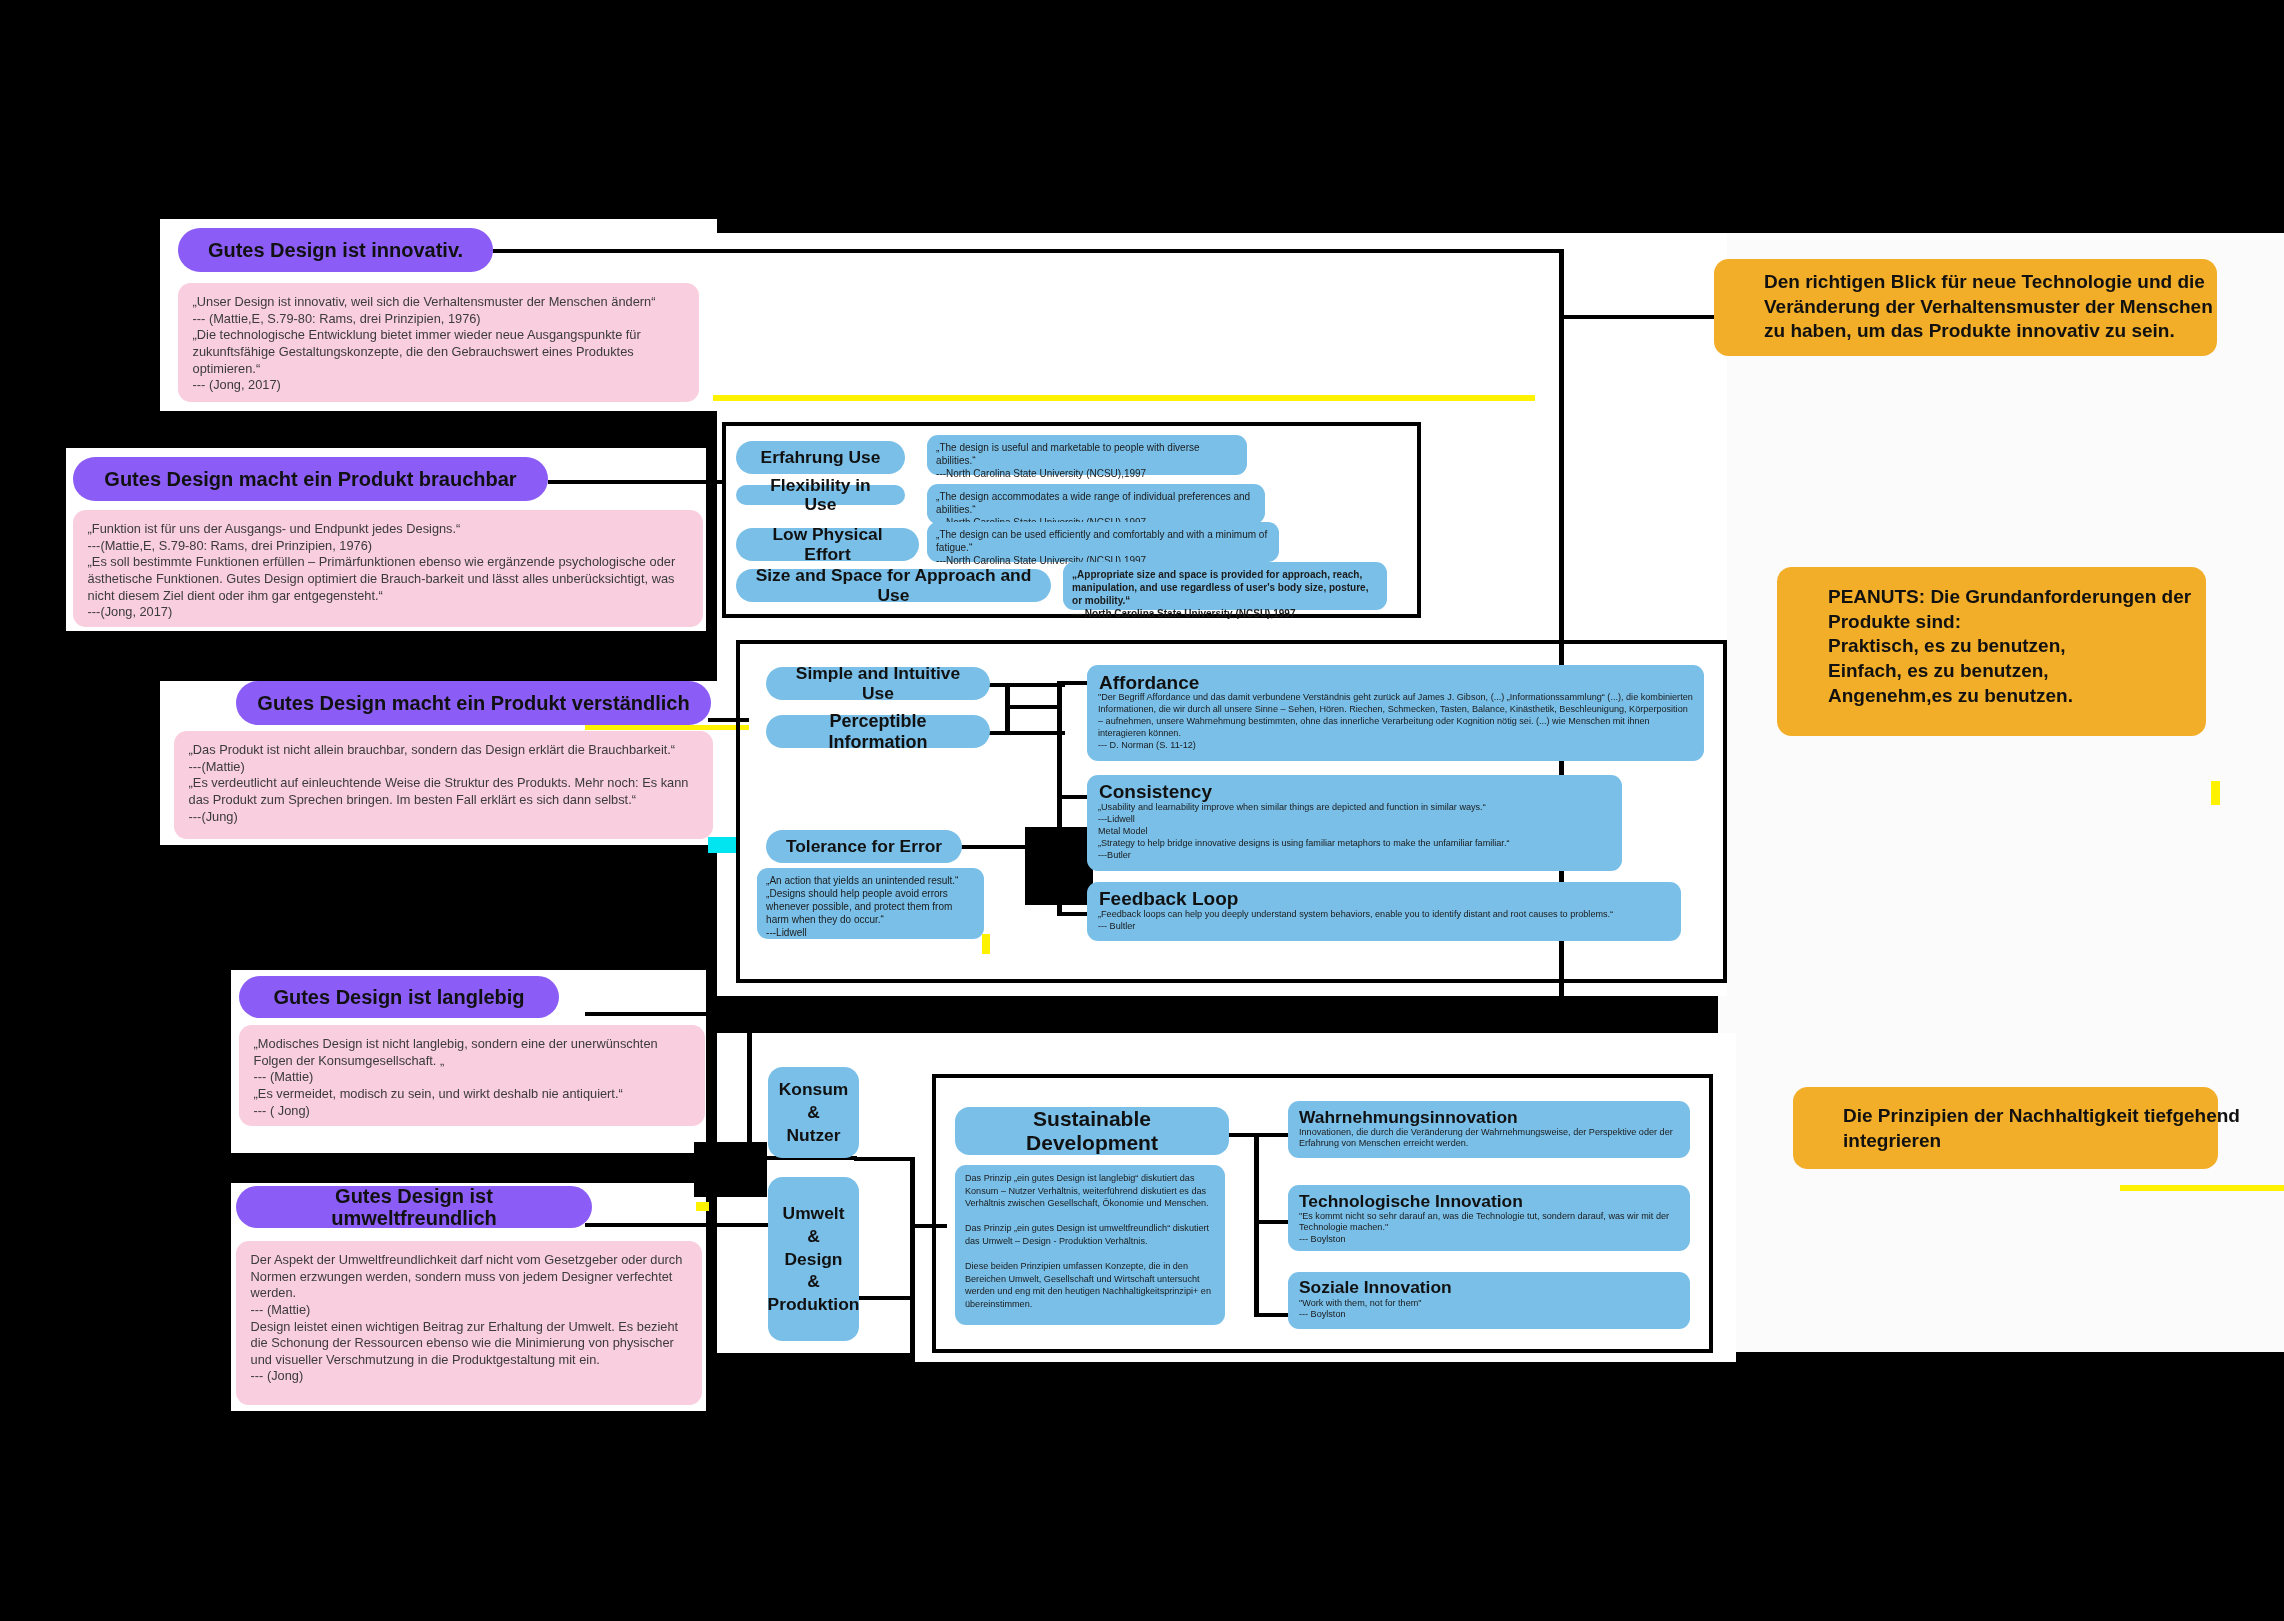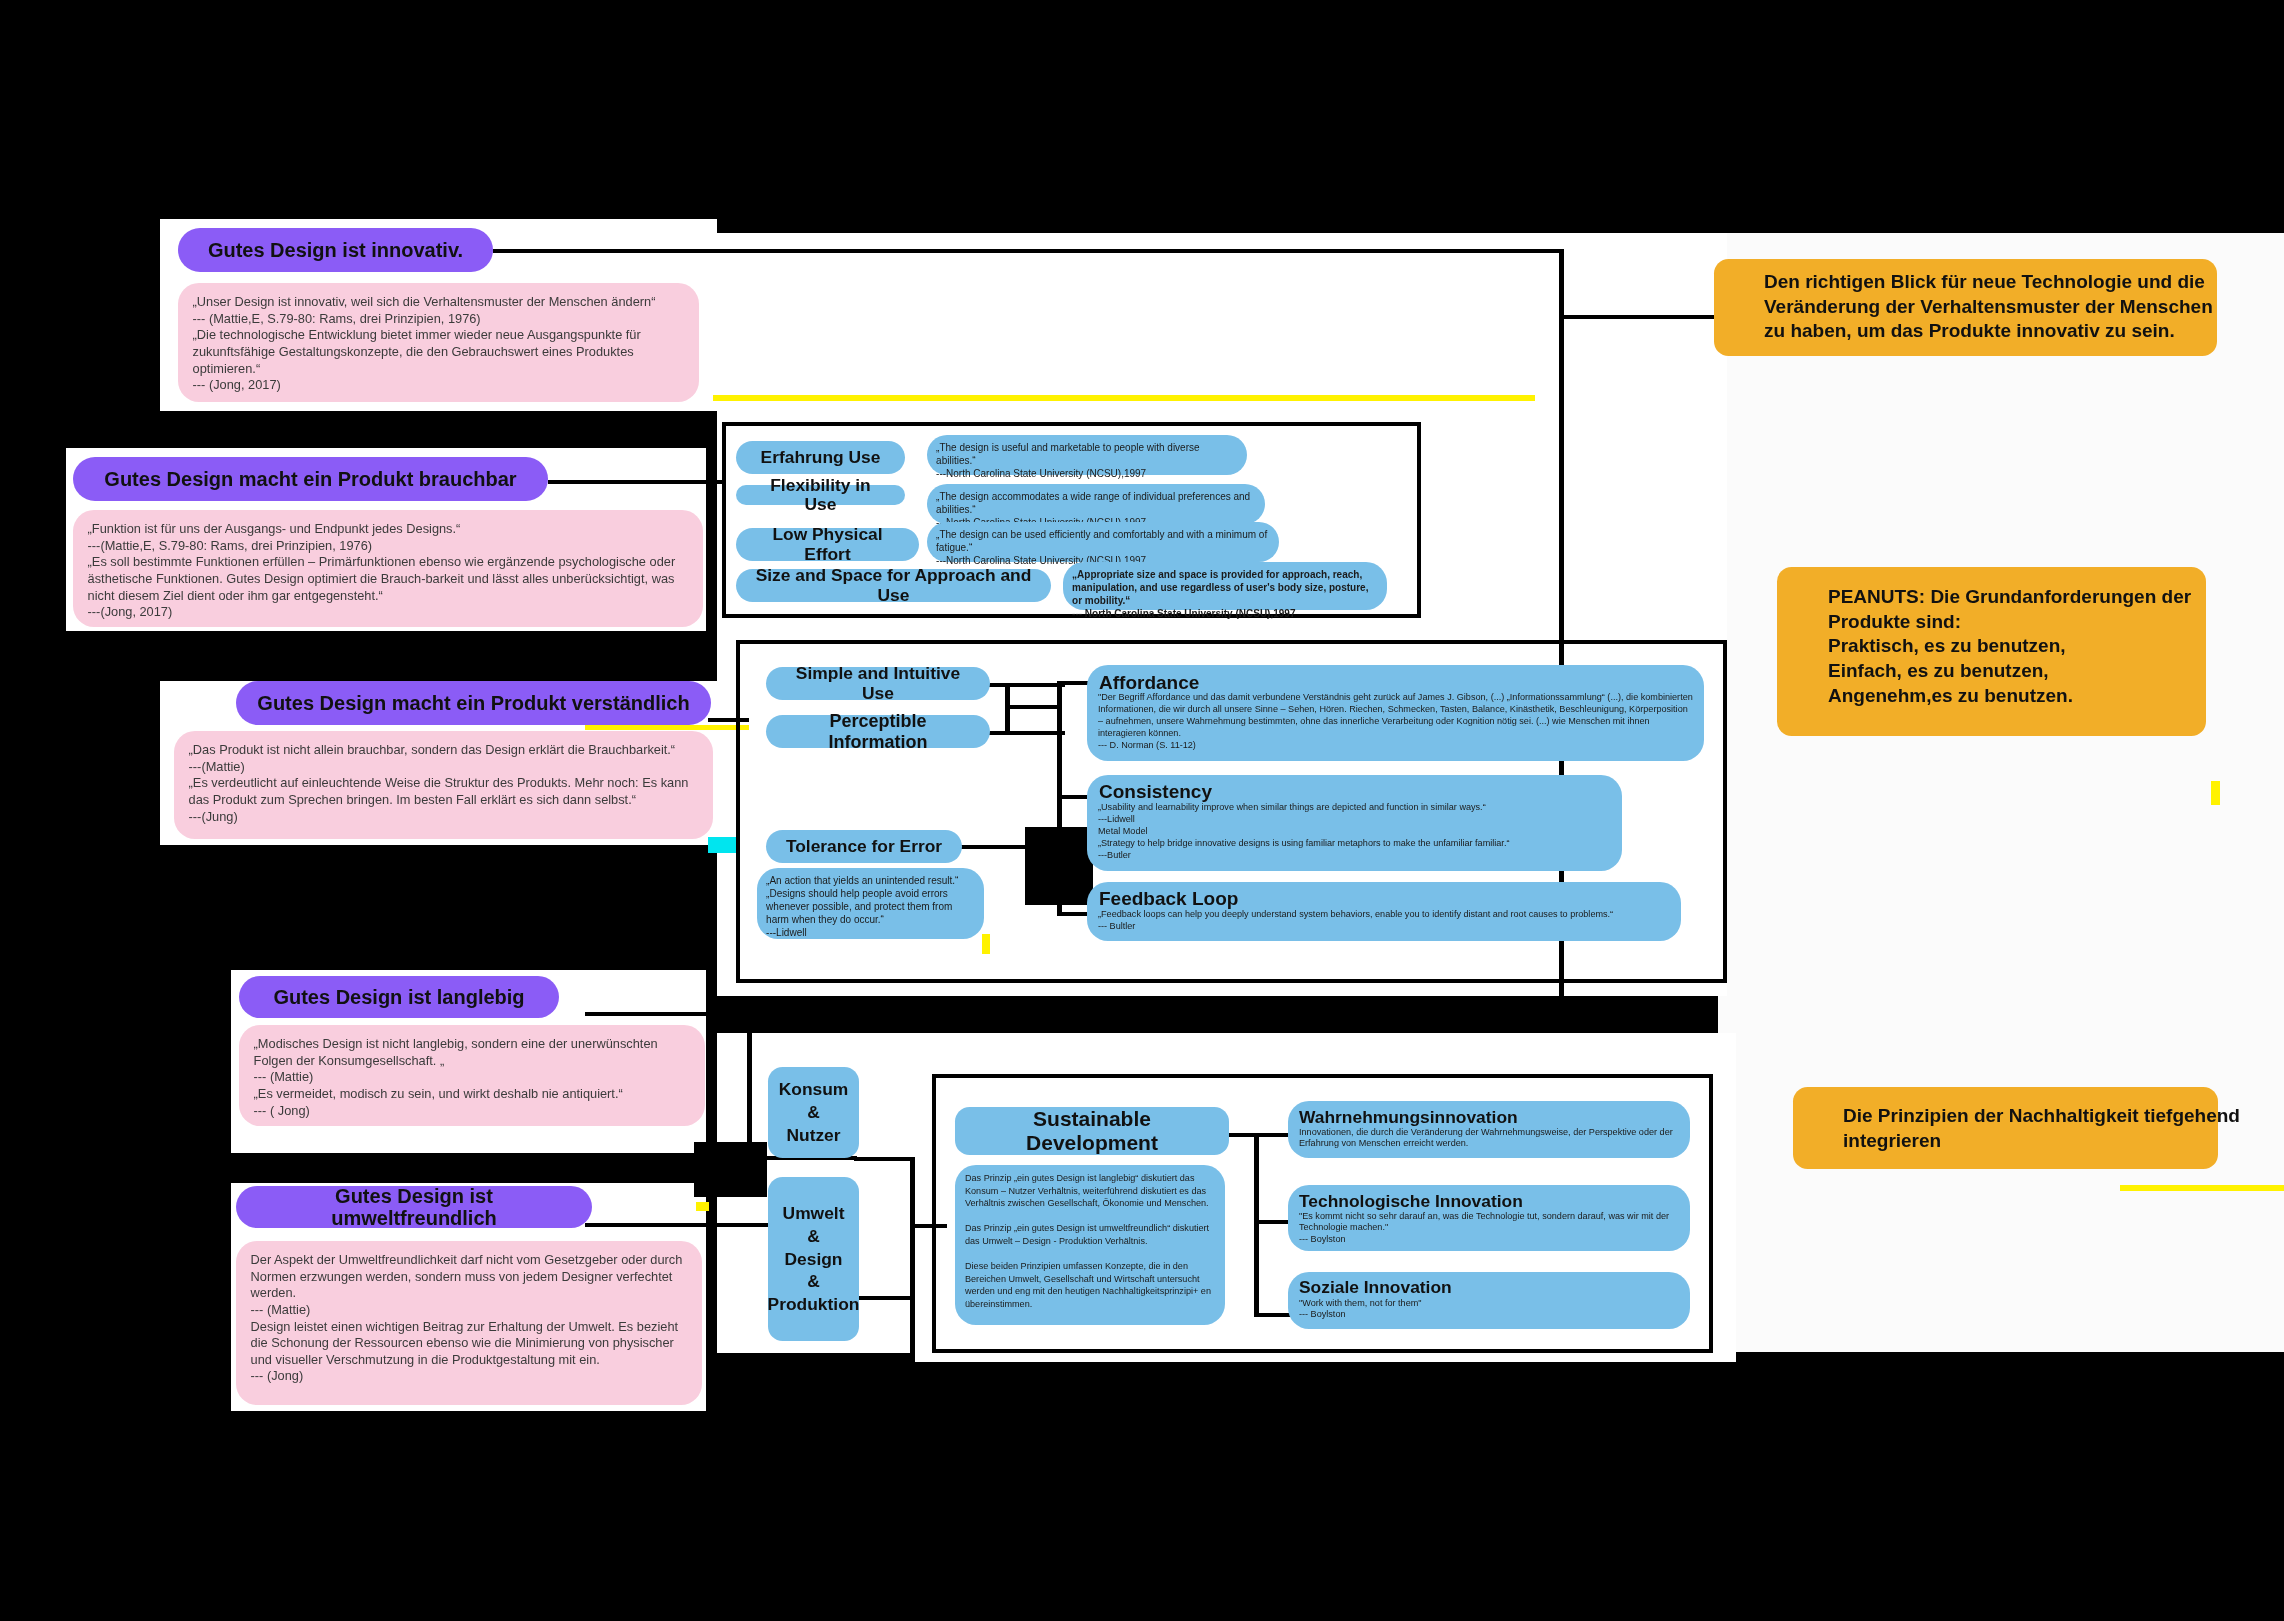--- a/index.html
+++ b/index.html
@@ -35,21 +35,20 @@
   .pill-orange { background:#F2AE28; border-radius:14.6px; }
 
   .body-pink, .body-blue {
     position:absolute;
     display:block; text-align:left;
     color:#3b3b3b;
     font-weight:400;
     padding:11px 14.6px;
     line-height:1.30;
     white-space:pre-line;
-    border-radius:21px;
   }
   .body-blue { color:#1b1b1b; }
 
   .cardtitle {
     position:absolute;
     font-weight:700; color:#111;
   }
   .orange-text {
     position:absolute;
     font-weight:700; color:#111;

